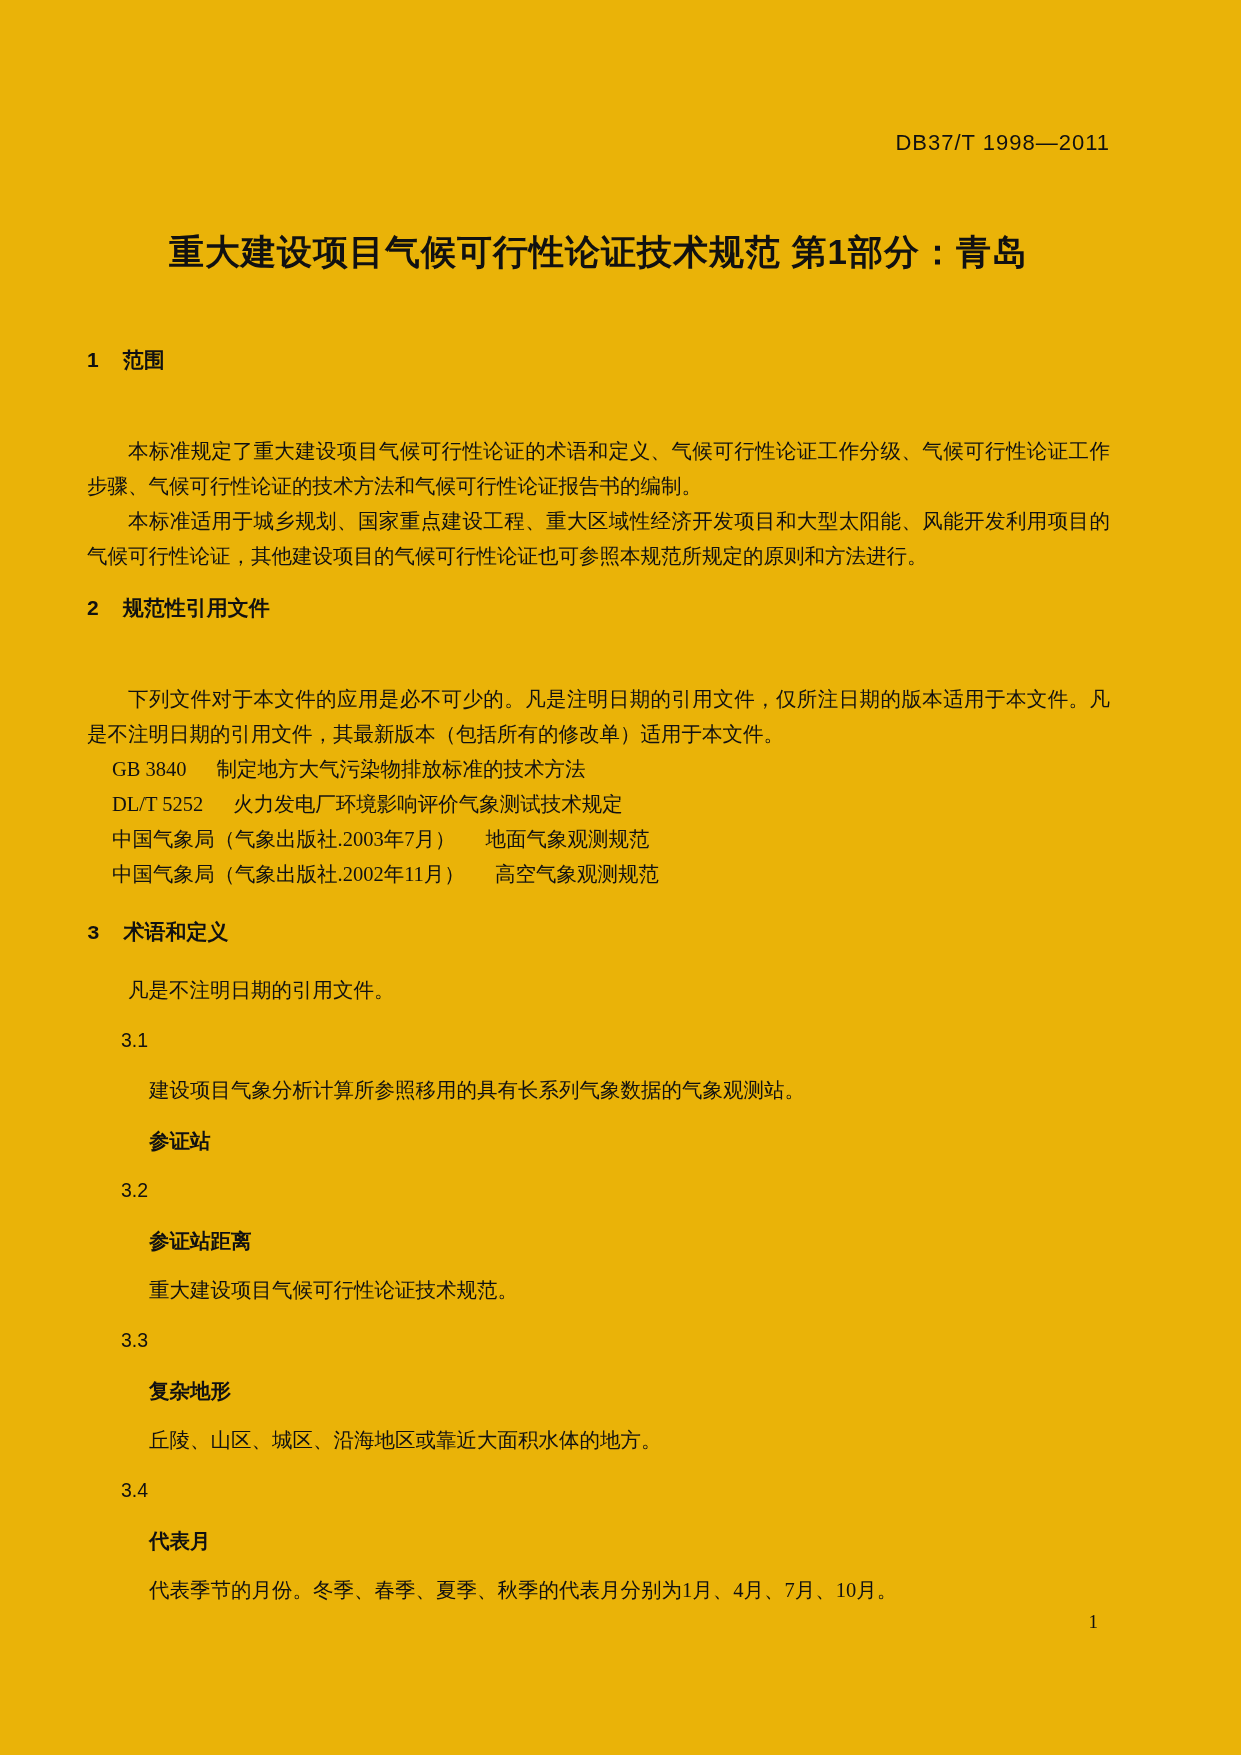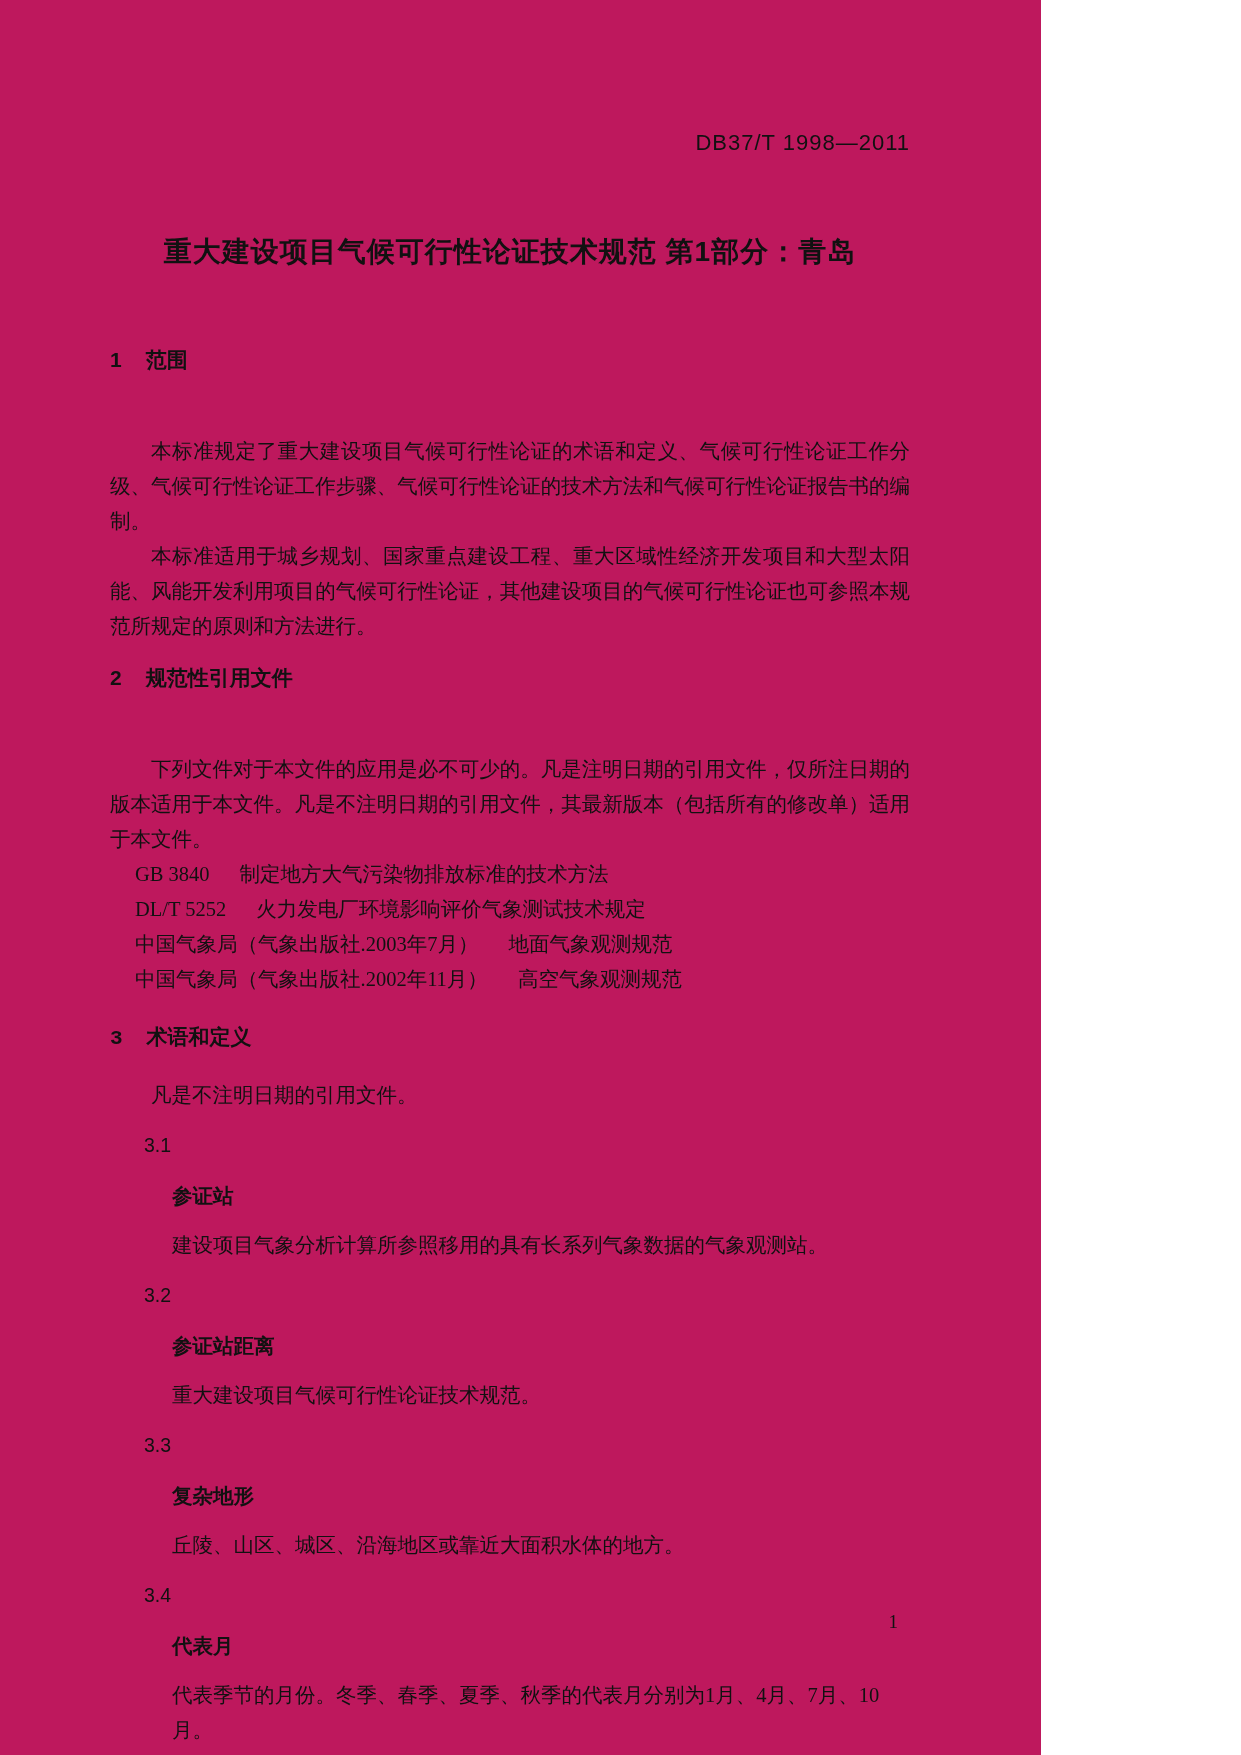--- a/index.html
+++ b/index.html
@@ -2,43 +2,43 @@
 <html><head>
 <meta charset="utf-8">
 <style>
   html, body {
     margin: 0;
     padding: 0;
     background: #ffffff;
   }
   .page {
     position: relative;
-    width: 1041px;
+    width: 1241px;
     height: 1755px;
-    background: #be185d;
+    background: #eab308;
     color: #111111;
     font-family: "Liberation Serif", "DejaVu Serif", serif;
     box-sizing: border-box;
-    padding: 0 131px 0 110px;
+    padding: 0 131px 0 87px;
     overflow: hidden;
   }
   .doc-header {
     padding-top: 130px;
     text-align: right;
     font-family: "Liberation Sans", "DejaVu Sans", sans-serif;
     font-size: 22px;
     letter-spacing: 1px;
     line-height: 26px;
   }
   .doc-title {
     margin: 74px 0 0 0;
     text-align: center;
     font-family: "Liberation Sans", "DejaVu Sans", sans-serif;
     font-weight: bold;
-    font-size: 28px;
+    font-size: 35px;
     line-height: 44px;
     letter-spacing: 1px;
   }
   .sec-heading {
     font-family: "Liberation Sans", "DejaVu Sans", sans-serif;
     font-weight: bold;
     font-size: 21px;
     line-height: 28px;
   }
   .sec-heading .sec-num {
@@ -131,22 +131,22 @@
   </div>
 
   <div>
     <div class="sec-heading sec-heading-3">
       <span class="sec-num">3</span><span>术语和定义</span>
     </div>
     <p class="body-para terms-intro">凡是不注明日期的引用文件。</p>
 
     <div>
       <div class="tline term-num">3.1</div>
+      <div class="tline term-def">建设项目气象分析计算所参照移用的具有长系列气象数据的气象观测站。</div>
       <div class="tline term-name">参证站</div>
-      <div class="tline term-def">建设项目气象分析计算所参照移用的具有长系列气象数据的气象观测站。</div>
     </div>
     <div>
       <div class="tline term-num">3.2</div>
       <div class="tline term-name">参证站距离</div>
       <div class="tline term-def">重大建设项目气候可行性论证技术规范。</div>
     </div>
     <div>
       <div class="tline term-num">3.3</div>
       <div class="tline term-name">复杂地形</div>
       <div class="tline term-def">丘陵、山区、城区、沿海地区或靠近大面积水体的地方。</div>

